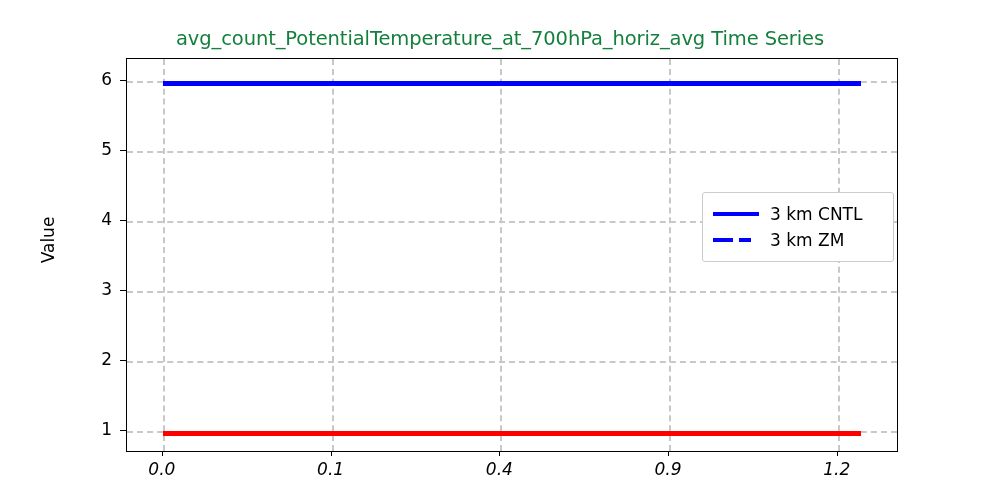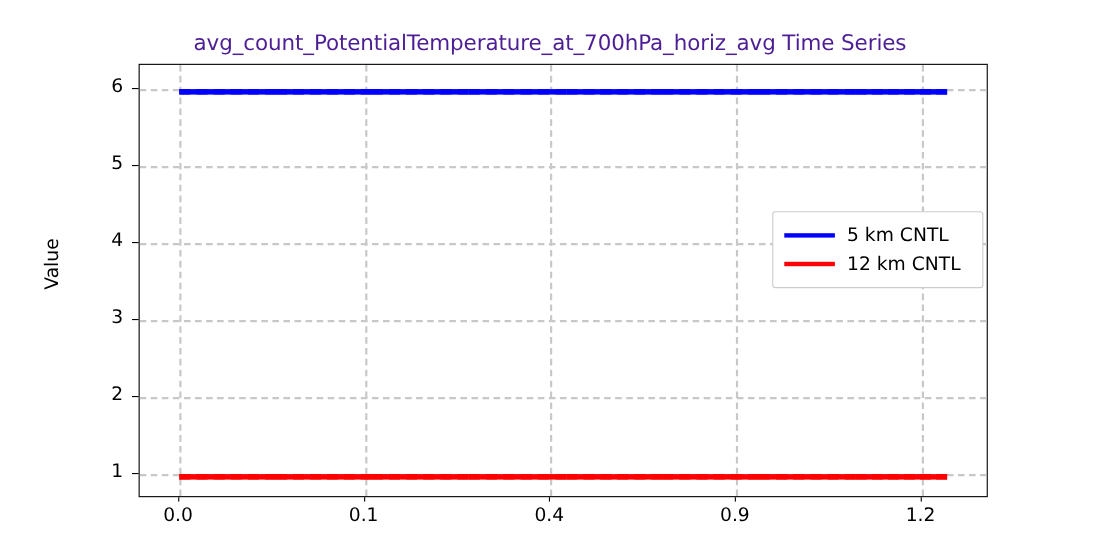--- a/index.html
+++ b/index.html
@@ -22,21 +22,21 @@
     height: 500px;
     background: #ffffff;
   }
   #chart-title {
     position: absolute;
     left: 0;
     top: 27px;
     width: 1000px;
     text-align: center;
     font-size: 19.5px;
-    color: #4c1d95;
+    color: #15803d;
     white-space: nowrap;
     letter-spacing: -0.1px;
   }
   
   #plot-area {
     position: absolute;
     left: 126px;
     top: 58px;
     width: 772px;
     height: 394px;
@@ -84,20 +84,21 @@
     height: 0;
     border-top: 1.3px solid #000000;
   }
   .ticklabel-x {
     position: absolute;
     top: 459px;
     width: 80px;
     text-align: center;
     font-size: 17px;
     color: #000000;
+    font-style: italic;
   }
   .ticklabel-y {
     position: absolute;
     left: 78px;
     width: 34px;
     text-align: right;
     font-size: 17px;
     color: #000000;
   }
   #xlabel {
@@ -241,23 +242,24 @@
       <div class="ticklabel-y" style="top: 69.0444px;">6</div>
     </div>
 
   <div id="ylabel">Value</div>
 
   <div id="legend">
       <div class="legend-row">
         <span class="legend-swatch">
           <span class="bar" style="left: 0px; width: 46px; background: rgb(0, 0, 255);"></span>
         </span>
-        <span class="legend-label">5 km CNTL</span>
+        <span class="legend-label">3 km CNTL</span>
       </div>
       <div class="legend-row">
         <span class="legend-swatch">
-          <span class="bar" style="left: 0px; width: 46px; background: rgb(255, 0, 0);"></span>
+          <span class="bar" style="left: 0px; width: 20px; background: rgb(0, 0, 255);"></span>
+          <span class="bar" style="left: 26px; width: 12px; background: rgb(0, 0, 255);"></span>
         </span>
-        <span class="legend-label">12 km CNTL</span>
+        <span class="legend-label">3 km ZM</span>
       </div>
     </div>
 
 </div>
 
 </body></html>

